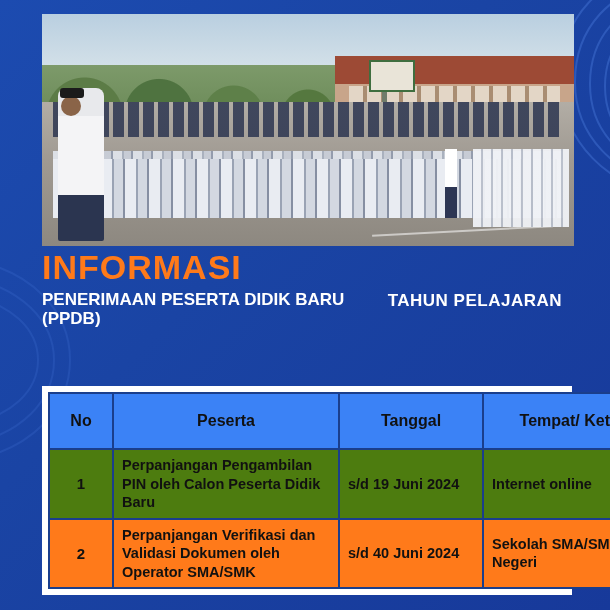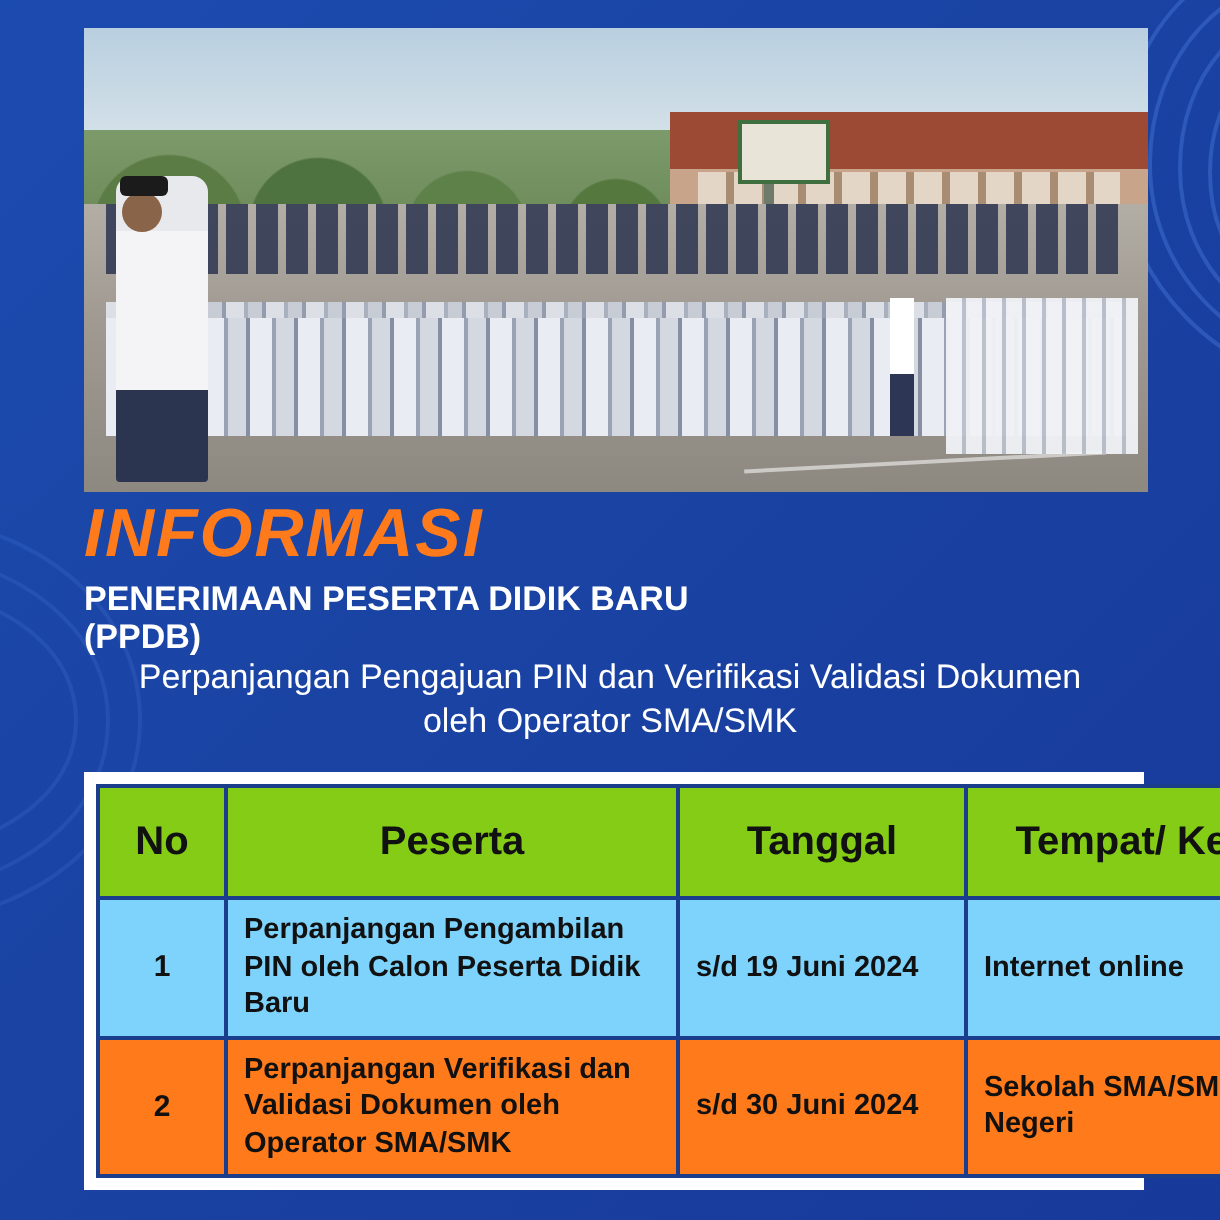--- a/index.html
+++ b/index.html
@@ -219,21 +219,20 @@
     left: 42px;
     width: 540px;
   }
   .informasi {
     color: #ff7a1a;
     font-size: 34px;
     font-weight: bold;
     letter-spacing: 1px;
     line-height: 1;
     margin: 0;
-    font-style: italic;
   }
   .ppdb {
     color: #ffffff;
     font-size: 17px;
     font-weight: bold;
     line-height: 1.14;
     margin: 6px 0 0 0;
     max-width: 330px;
   }
   .tahun {
@@ -274,42 +273,42 @@
     border-collapse: collapse;
     width: 100%;
     table-layout: fixed;
   }
   th, td {
     border: 2px solid #1a3e8c;
     padding: 6px 8px;
     vertical-align: middle;
   }
   thead th {
-    background: #84cc16;
+    background: #3b82f6;
     color: #111111;
-    font-size: 20px;
+    font-size: 16px;
     font-weight: bold;
     text-align: center;
     height: 42px;
   }
   .col-no { width: 46px; }
   .col-keg { width: 208px; }
   .col-tgl { width: 126px; }
   .col-tmp { width: 150px; }
   tbody td {
     font-size: 14.5px;
     font-weight: bold;
     color: #111111;
     line-height: 1.28;
   }
   td.num {
     text-align: center;
     font-size: 15px;
   }
-  tr.green td { background: #7dd3fc; }
+  tr.green td { background: #4d7c0f; }
   tr.orange td { background: #ff7a1a; }
 </style>
 </head>
 <body>
 
 <div class="poster">
 
   <svg class="swirl" viewBox="0 0 260 240">
     <g fill="none" stroke="#4f7fe0" stroke-width="2" opacity="0.7">
       <path d="M260 10 C 190 10, 150 60, 150 120 C 150 180, 200 230, 260 235"></path>
@@ -349,24 +348,24 @@
       <div class="teacher-cap"></div>
       <div class="right-group"></div>
       <div class="lone-figure"></div>
     </div>
   </div>
 
   <div class="headline">
     <p class="informasi">INFORMASI</p>
     <p class="ppdb">PENERIMAAN PESERTA DIDIK BARU (PPDB)</p>
     <div class="tahun">
+      <div>TAHUN PELAJARAN</div>
     </div>
   </div>
 
-  <div class="subtitle">Perpanjangan Pengajuan PIN dan Verifikasi Validasi Dokumen oleh Operator SMA/SMK</div>
 
   <div class="table-wrap">
     <table>
       <thead>
         <tr>
           <th class="col-no">No</th>
           <th class="col-keg">Peserta</th>
           <th class="col-tgl">Tanggal</th>
           <th class="col-tmp">Tempat/ Ket.</th>
         </tr>
@@ -374,20 +373,20 @@
       <tbody>
         <tr class="green">
           <td class="num">1</td>
           <td>Perpanjangan Pengambilan PIN oleh Calon Peserta Didik Baru</td>
           <td>s/d 19 Juni 2024</td>
           <td>Internet online</td>
         </tr>
         <tr class="orange">
           <td class="num">2</td>
           <td>Perpanjangan Verifikasi dan Validasi Dokumen oleh Operator SMA/SMK</td>
-          <td>s/d 30 Juni 2024</td>
+          <td>s/d 40 Juni 2024</td>
           <td>Sekolah SMA/SMK Negeri</td>
         </tr>
       </tbody>
     </table>
   </div>
 
 </div>
 
 </body></html>

